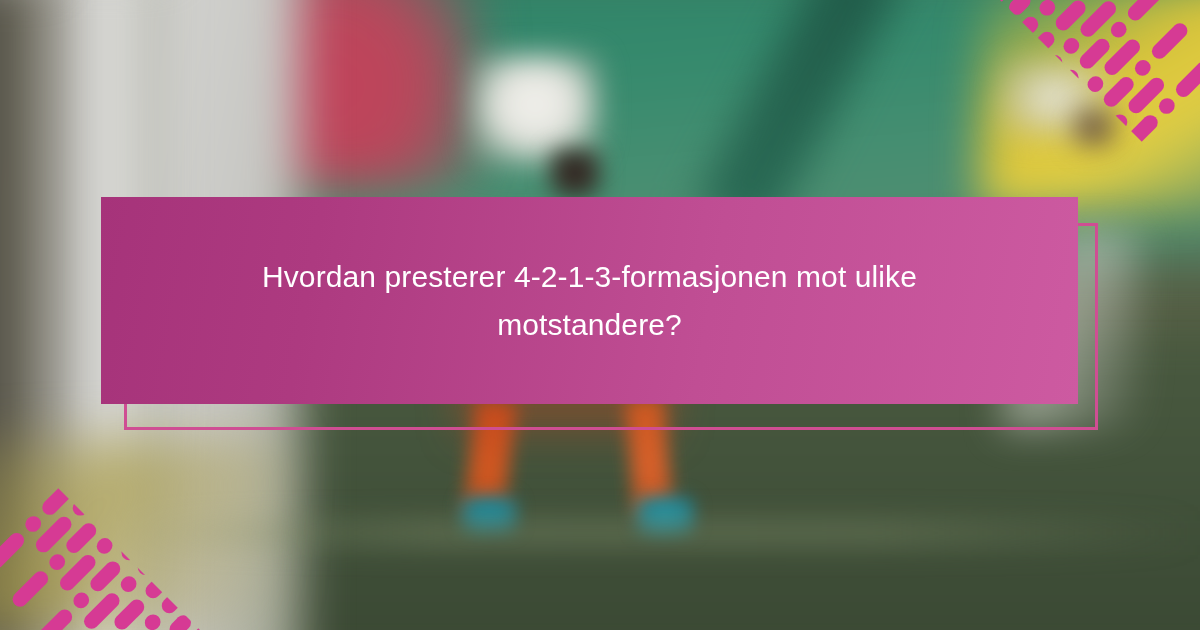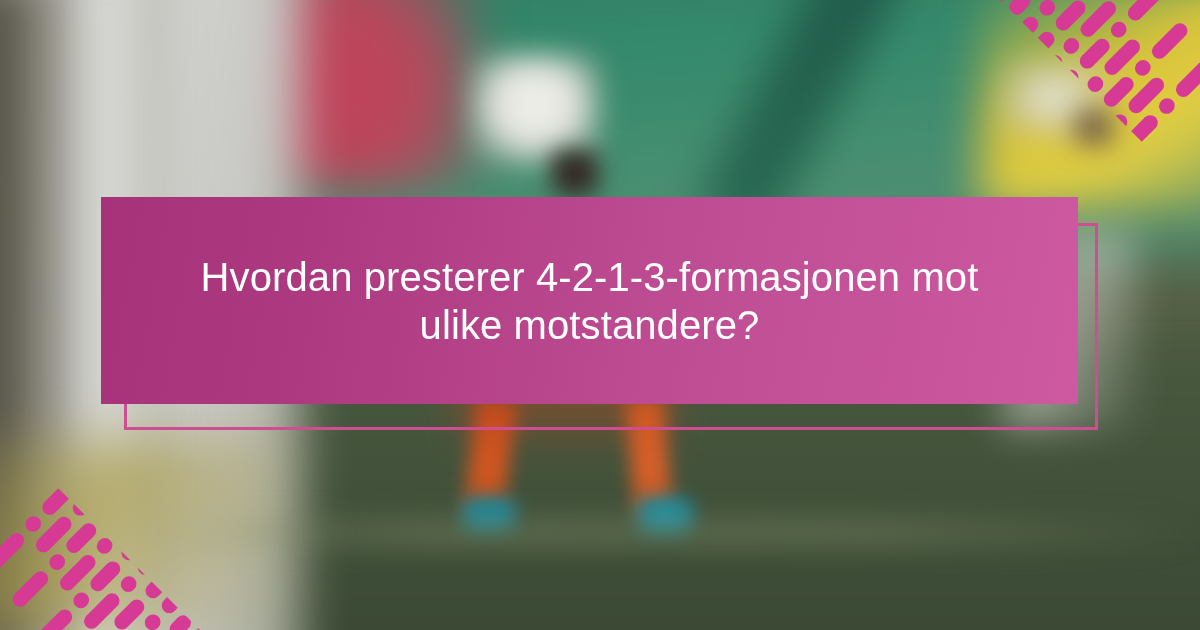--- a/index.html
+++ b/index.html
@@ -157,21 +157,21 @@
     left:101px; top:197px;
     width:977px; height:207px;
     background:linear-gradient(100deg, #a6337a 0%, #ad3a80 22%, #c04e94 62%, #cd5aa1 100%);
     display:flex;
     align-items:center;
     justify-content:center;
     z-index:3;
   }
   #banner-title {
     color:#ffffff;
-    font-size:40px;
+    font-size:30px;
     line-height:48px;
     font-weight:400;
     text-align:center;
     letter-spacing:0.1px;
     max-width:800px;
   }
 
   
   #outline-frame {
     position:absolute;

